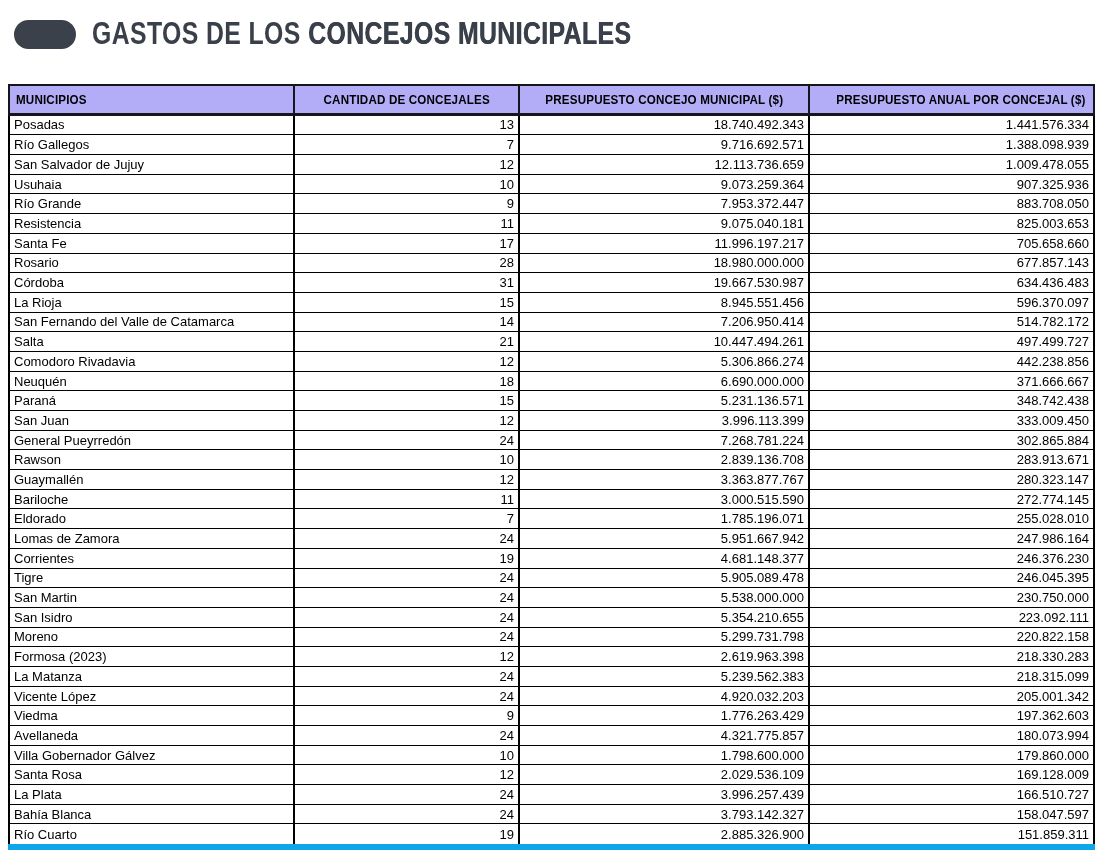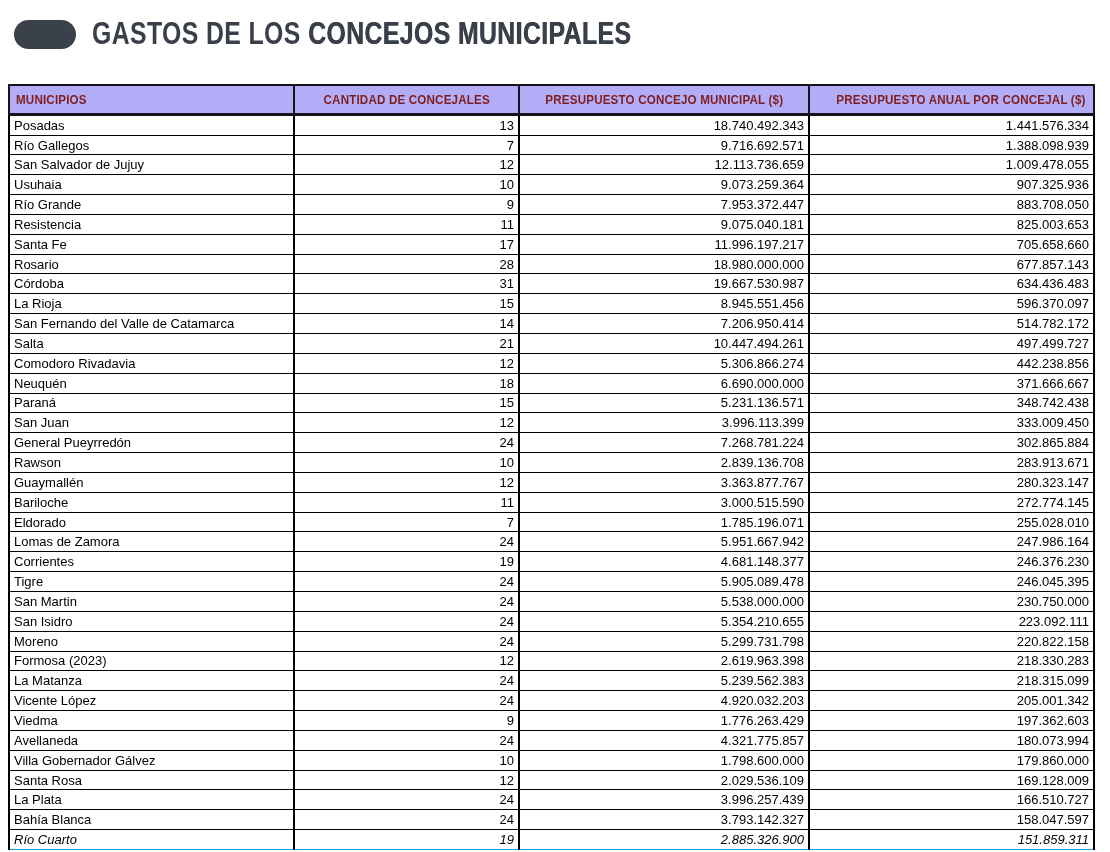--- a/index.html
+++ b/index.html
@@ -64,21 +64,21 @@
   col.c3 { width: 290px; }
   col.c4 { width: 285px; }
 
   thead tr { height: 29px; }
   th {
     background: #b3adf8;
     border: 2px solid #15151d;
     border-bottom: 3px solid #15151d;
     font-size: 13.5px;
     font-weight: bold;
-    color: #7f1d1d;
+    color: #000000;
     padding: 2px 6px;
     text-align: center;
     overflow: hidden;
   }
   th .cond {
     display: inline-block;
     transform: scaleX(0.86);
     transform-origin: center;
     white-space: nowrap;
     letter-spacing: 0.2px;
@@ -92,21 +92,21 @@
     border-left: 2px solid #000000;
     border-right: 2px solid #000000;
     font-size: 13px;
     color: #000000;
     padding: 0 4px;
     white-space: nowrap;
     overflow: hidden;
   }
   td.num { text-align: right; }
   td.name { text-align: left; }
-  tbody tr:last-child td { border-bottom: 1px solid #0ea5e9; font-style: italic; }
+  tbody tr:last-child td { border-bottom: 6px solid #0ea5e9; }
 </style>
 </head>
 <body>
 
 <div class="page">
 
   <div class="title-bar">
     <div class="pill"></div>
     <h1 class="page-title"><span>GASTOS DE LOS </span><span class="t-bold">CONCEJOS MUNICIPALES</span></h1>
   </div>

